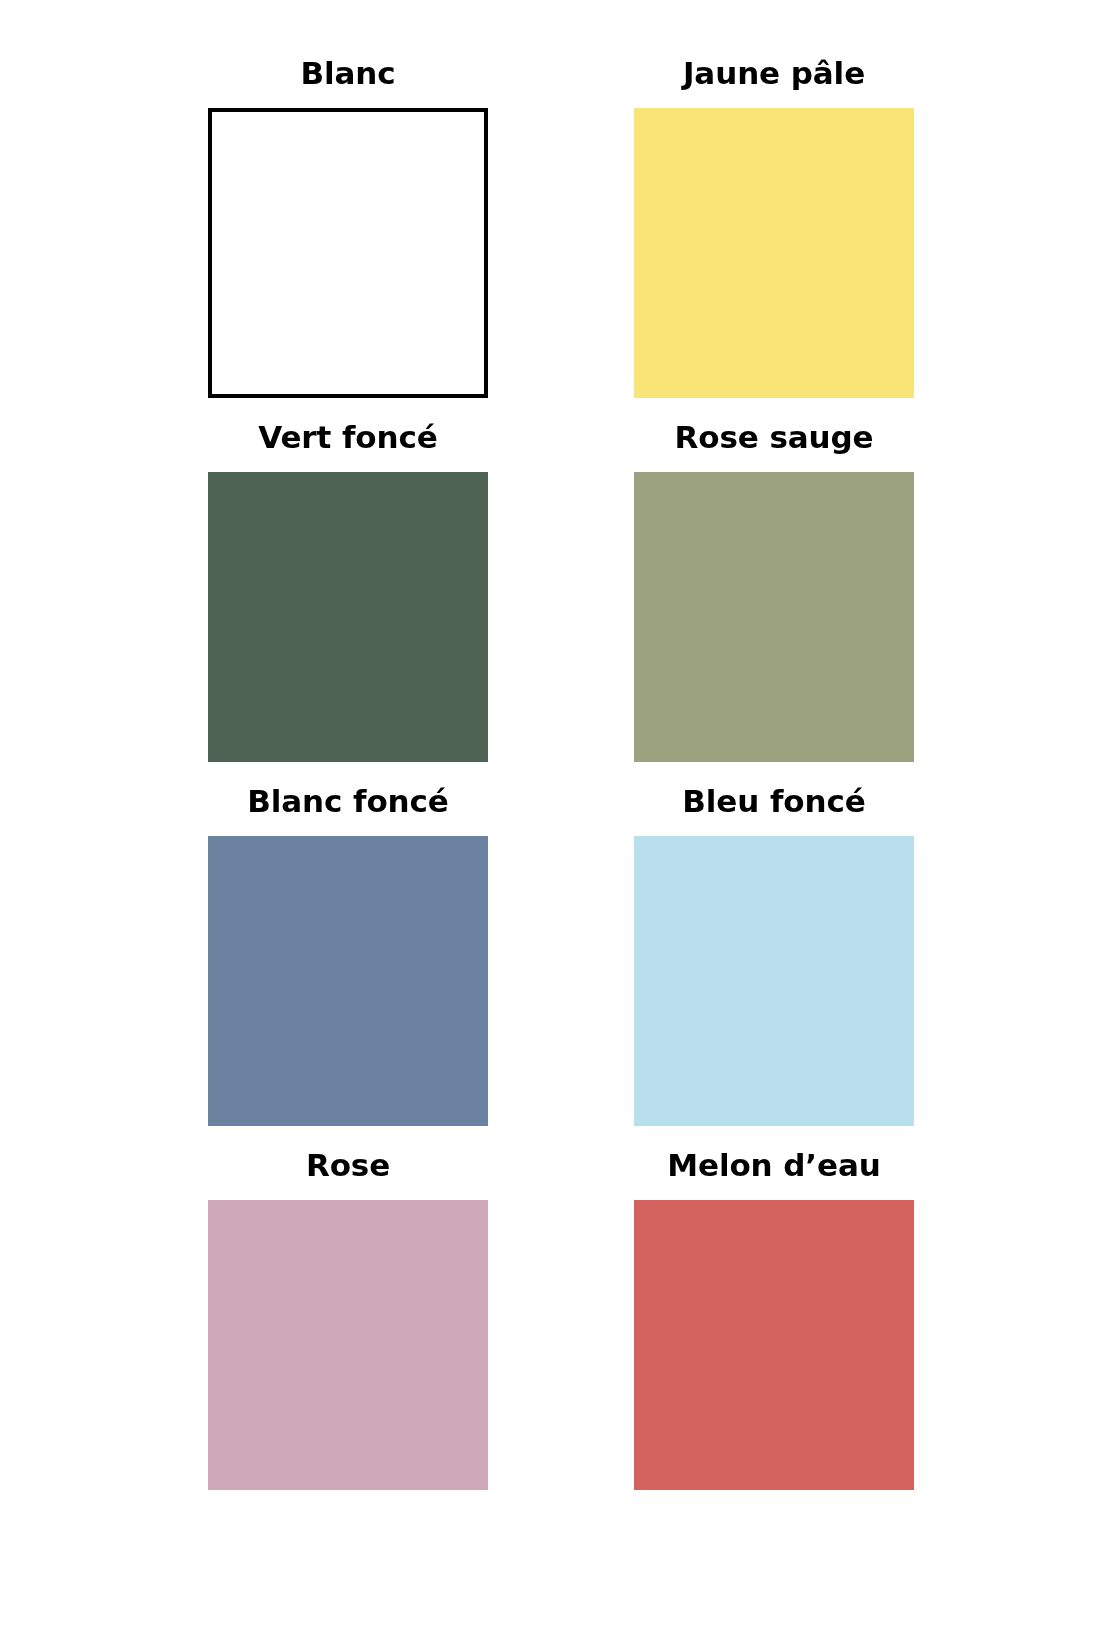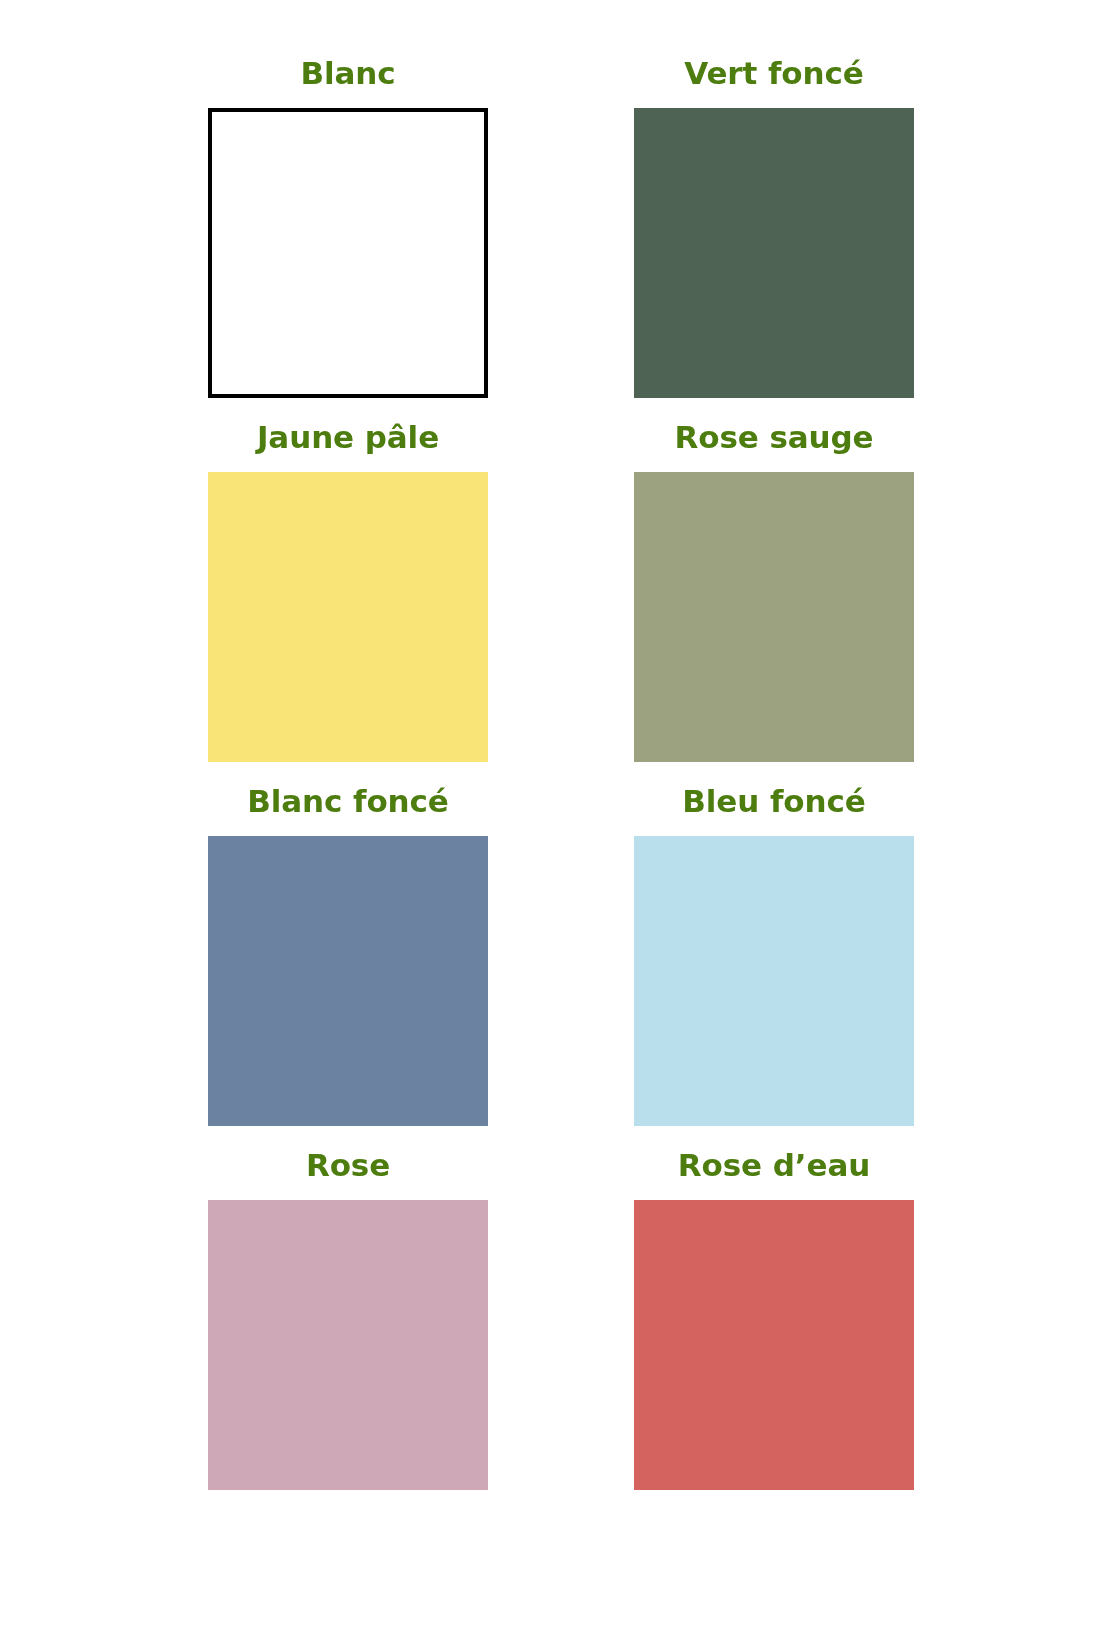--- a/index.html
+++ b/index.html
@@ -31,21 +31,21 @@
   .swatch-cell {
     position: relative;
     display: flex;
     flex-direction: column;
     align-items: center;
   }
 
   .swatch-label {
     font-size: 31px;
     font-weight: bold;
-    color: #4d7c0f;
+    color: #000000;
     line-height: 1;
     letter-spacing: -0.1px;
     text-align: center;
     margin: 0 0 19px 0;
     white-space: nowrap;
     -webkit-font-smoothing: antialiased;
   }
 
   .swatch-chip {
     width: 280px;
@@ -65,41 +65,41 @@
   .swatch-cell.col-right .swatch-label { padding-left: 22px; }
 </style>
 </head>
 <body>
 
 <div class="palette">
     <div class="swatch-cell col-left">
       <div class="swatch-label">Blanc</div>
       <div class="swatch-chip bordered" title="Blanc" style="background: rgb(255, 255, 255); border-color: rgb(0, 0, 0);"></div>
     </div>
+    <div class="swatch-cell col-right">
+      <div class="swatch-label">Jaune pâle</div>
+      <div class="swatch-chip" title="Jaune pâle" style="background: rgb(249, 228, 119);"></div>
+    </div>
     <div class="swatch-cell col-left">
       <div class="swatch-label">Vert foncé</div>
       <div class="swatch-chip" title="Vert foncé" style="background: rgb(79, 99, 84);"></div>
-    </div>
-    <div class="swatch-cell col-right">
-      <div class="swatch-label">Jaune pâle</div>
-      <div class="swatch-chip" title="Jaune pâle" style="background: rgb(249, 228, 119);"></div>
     </div>
     <div class="swatch-cell col-right">
       <div class="swatch-label">Rose sauge</div>
       <div class="swatch-chip" title="Vert sauge" style="background: rgb(156, 162, 128);"></div>
     </div>
     <div class="swatch-cell col-left">
       <div class="swatch-label">Blanc foncé</div>
       <div class="swatch-chip" title="Bleu foncé" style="background: rgb(107, 130, 160);"></div>
     </div>
     <div class="swatch-cell col-right">
       <div class="swatch-label">Bleu foncé</div>
       <div class="swatch-chip" title="Bleu pâle" style="background: rgb(185, 223, 237);"></div>
     </div>
     <div class="swatch-cell col-left">
       <div class="swatch-label">Rose</div>
       <div class="swatch-chip" title="Rose" style="background: rgb(206, 168, 182);"></div>
     </div>
     <div class="swatch-cell col-right">
-      <div class="swatch-label">Rose d’eau</div>
+      <div class="swatch-label">Melon d’eau</div>
       <div class="swatch-chip" title="Melon d’eau" style="background: rgb(212, 99, 95);"></div>
     </div>
   </div>
 
 </body></html>

